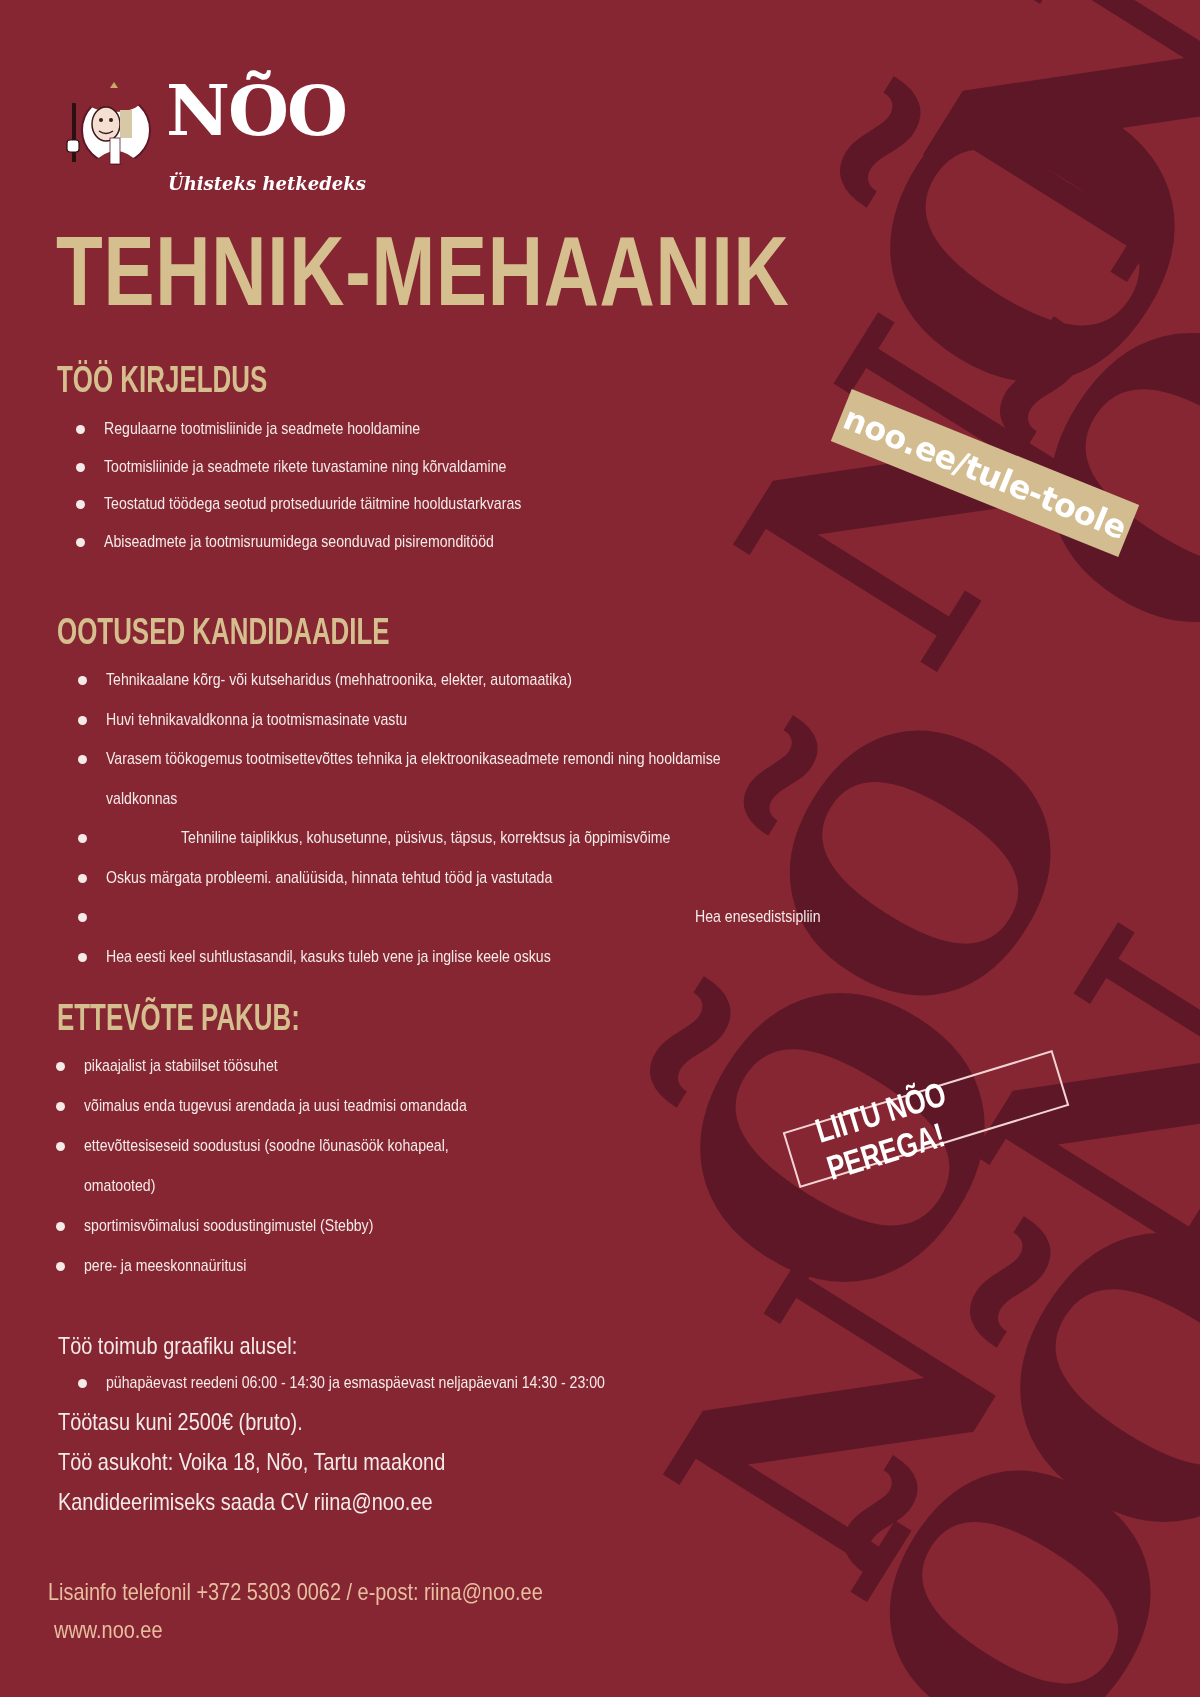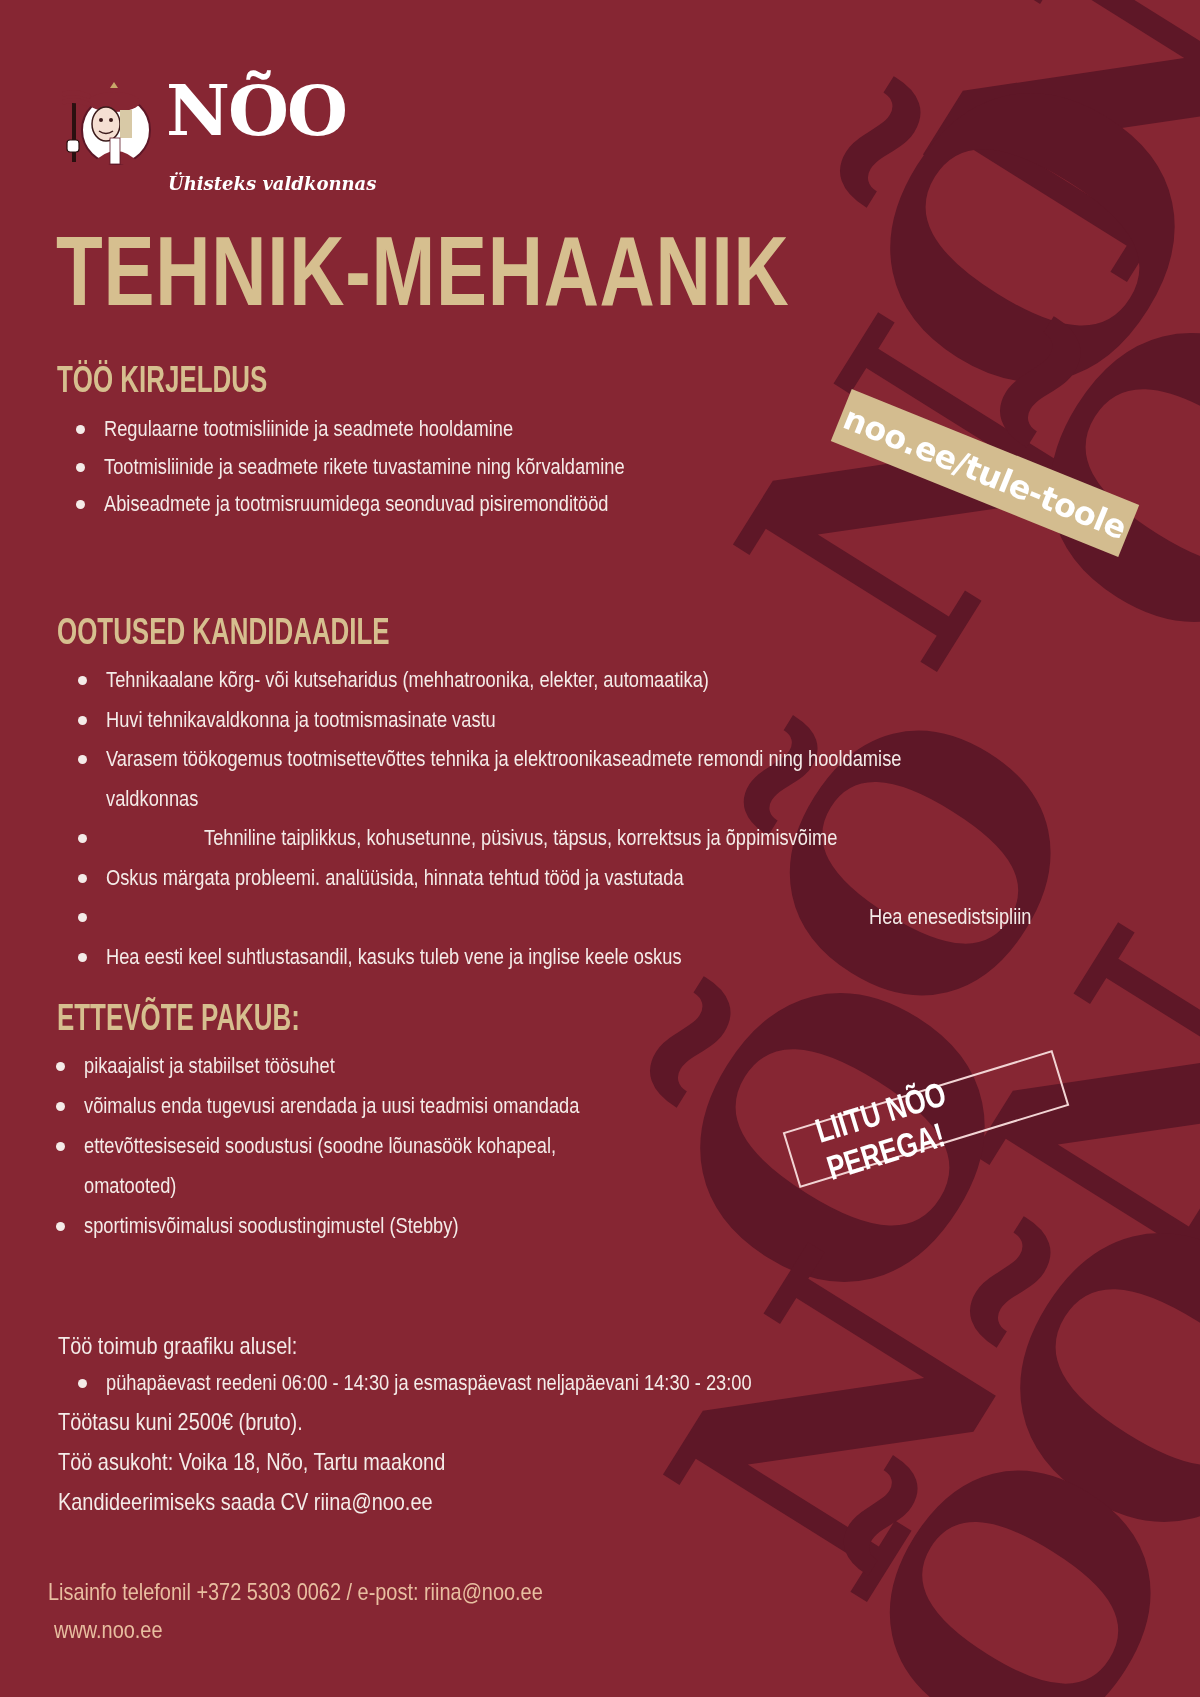--- a/index.html
+++ b/index.html
@@ -41,21 +41,21 @@
   .section-heading {
     position: absolute; left: 57px;
     font-family: "Liberation Sans", sans-serif; font-weight: bold;
     font-size: 36px; color: #d6bf8f; line-height: 1;
     transform: scaleX(0.72); transform-origin: left top;
   }
   ul.blist { position: absolute; list-style: none; }
   ul.blist li {
     position: relative;
     font-family: "Liberation Sans Narrow", "Liberation Sans", sans-serif;
-    font-size: 22px; line-height: 37.5px; color: #f4ebe8;
+    font-size: 17px; line-height: 37.5px; color: #f4ebe8;
     padding-left: 46px;
   }
   ul.blist li .txt { display: inline-block; transform: scaleX(0.83); transform-origin: left center; white-space: nowrap; }
   ul.blist li .bullet {
     position: absolute; left: 18px; top: 15px; width: 9px; height: 9px;
     border-radius: 50%; background: #f4ebe8;
   }
   .plain {
     position: absolute; left: 58px;
     font-size: 24px; line-height: 1; color: #f4ebe8; white-space: nowrap;
@@ -114,29 +114,30 @@
     <path d="M37 51 q7 5 14 0" stroke="#3a1a1a" stroke-width="1.5" fill="none"></path>
     <rect x="58" y="30" width="12" height="28" fill="#d8c9a6"></rect>
     <path d="M30 84 q24 -26 48 0" fill="#862633"></path>
     <rect x="48" y="58" width="10" height="26" fill="#ffffff" stroke="#5e1727" stroke-width="0.8"></rect>
     <line x1="12" y1="20" x2="12" y2="82" stroke="#2a1010" stroke-width="4"></line>
     <path d="M2 14 q10 -4 24 2" stroke="#862633" stroke-width="5" fill="none" stroke-linecap="round"></path>
     <path d="M2 22 q10 -4 24 2" stroke="#862633" stroke-width="5" fill="none" stroke-linecap="round"></path>
     <rect x="5" y="60" width="12" height="12" rx="3" fill="#ffffff" stroke="#2a1010" stroke-width="1.2"></rect>
   </svg>
   <div class="logo-word">NÕO</div>
-  <div class="logo-tag">Ühisteks valdkonnas</div>
+  <div class="logo-tag">Ühisteks hetkedeks</div>
 </div>
 
 <h1 class="title">TEHNIK-MEHAANIK</h1>
 
 <h2 class="section-heading" style="top:362px;">TÖÖ KIRJELDUS</h2>
 <ul class="blist" style="left:58px; top:410px;">
   <li><span class="bullet"></span><span class="txt">Regulaarne tootmisliinide ja seadmete hooldamine</span></li>
   <li><span class="bullet"></span><span class="txt">Tootmisliinide ja seadmete rikete tuvastamine ning kõrvaldamine</span></li>
+  <li><span class="bullet"></span><span class="txt">Teostatud töödega seotud protseduuride täitmine hooldustarkvaras</span></li>
   <li><span class="bullet"></span><span class="txt">Abiseadmete ja tootmisruumidega seonduvad pisiremonditööd</span></li>
 </ul>
 
 <h2 class="section-heading" style="top:614px;">OOTUSED KANDIDAADILE</h2>
 <ul class="blist" style="left:60px; top:660px;">
   <li style="line-height:39.5px;"><span class="bullet" style="top:16px;"></span><span class="txt">Tehnikaalane kõrg- või kutseharidus (mehhatroonika, elekter, automaatika)</span></li>
   <li style="line-height:39.5px;"><span class="bullet" style="top:16px;"></span><span class="txt">Huvi tehnikavaldkonna ja tootmismasinate vastu</span></li>
   <li style="line-height:39.5px;"><span class="bullet" style="top:16px;"></span><span class="txt">Varasem töökogemus tootmisettevõttes tehnika ja elektroonikaseadmete remondi ning hooldamise</span></li>
   <li style="line-height:39.5px;"><span class="txt">valdkonnas</span></li>
   <li style="line-height:39.5px;text-align:center;"><span class="bullet" style="top:16px;"></span><span class="txt">Tehniline taiplikkus, kohusetunne, püsivus, täpsus, korrektsus ja õppimisvõime</span></li>
@@ -145,20 +146,21 @@
   <li style="line-height:39.5px;"><span class="bullet" style="top:16px;"></span><span class="txt">Hea eesti keel suhtlustasandil, kasuks tuleb vene ja inglise keele oskus</span></li>
 </ul>
 
 <h2 class="section-heading" style="top:1000px;">ETTEVÕTE PAKUB:</h2>
 <ul class="blist" style="left:38px; top:1046px;">
   <li style="line-height:40px;"><span class="bullet" style="top:16px;"></span><span class="txt">pikaajalist ja stabiilset töösuhet</span></li>
   <li style="line-height:40px;"><span class="bullet" style="top:16px;"></span><span class="txt">võimalus enda tugevusi arendada ja uusi teadmisi omandada</span></li>
   <li style="line-height:40px;"><span class="bullet" style="top:16px;"></span><span class="txt">ettevõttesiseseid soodustusi (soodne lõunasöök kohapeal,</span></li>
   <li style="line-height:40px;"><span class="txt">omatooted)</span></li>
   <li style="line-height:40px;"><span class="bullet" style="top:16px;"></span><span class="txt">sportimisvõimalusi soodustingimustel (Stebby)</span></li>
+  <li style="line-height:40px;"><span class="bullet" style="top:16px;"></span><span class="txt">pere- ja meeskonnaüritusi</span></li>
 </ul>
 
 <div class="plain" style="top:1334px;">Töö toimub graafiku alusel:</div>
 <ul class="blist" style="left:60px; top:1364px;">
   <li><span class="bullet"></span><span class="txt">pühapäevast reedeni 06:00 - 14:30 ja esmaspäevast neljapäevani 14:30 - 23:00</span></li>
 </ul>
 <div class="plain" style="top:1410px;">Töötasu kuni 2500€ (bruto).</div>
 <div class="plain" style="top:1450px;">Töö asukoht: Voika 18, Nõo, Tartu maakond</div>
 <div class="plain" style="top:1490px;">Kandideerimiseks saada CV riina@noo.ee</div>
 

